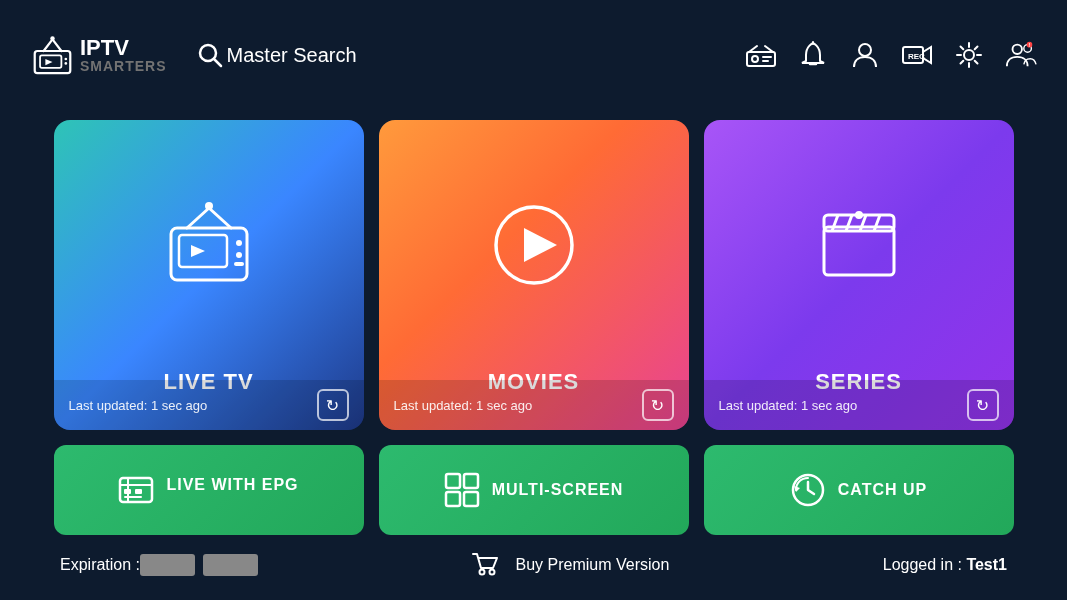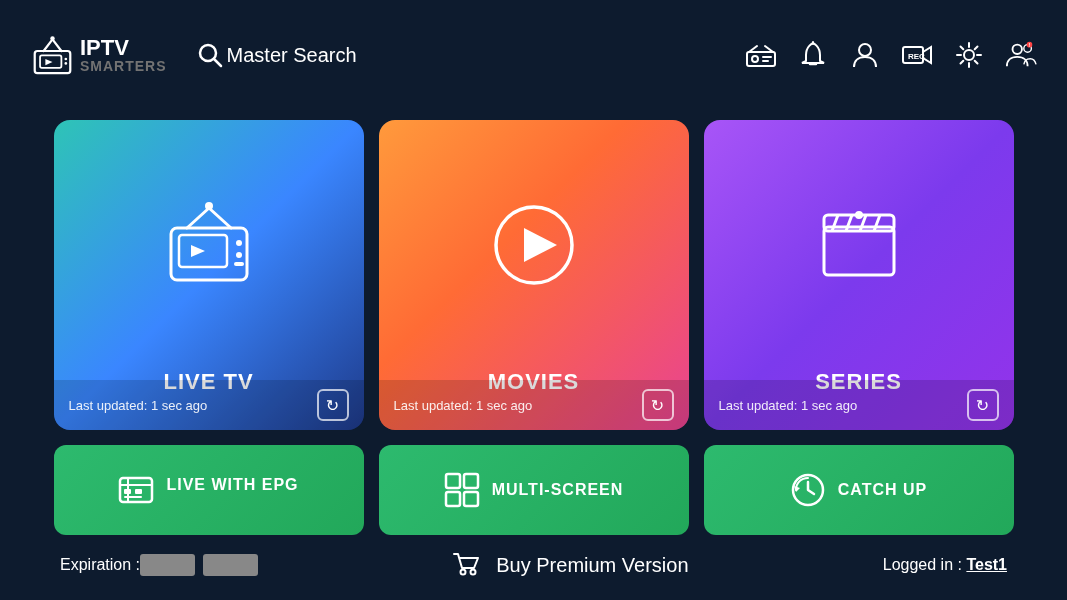--- a/index.html
+++ b/index.html
@@ -235,31 +235,30 @@
       width: 55px;
       height: 22px;
       background: #888;
       border-radius: 3px;
     }
 
     .footer-center {
       display: flex;
       align-items: center;
       gap: 16px;
-      font-size: 20px;
+      font-size: 16px;
       cursor: pointer;
     }
 
     .footer-right {
       font-size: 16px;
     }
 
     .footer-right-bold {
       font-weight: bold;
-      text-decoration: underline;
     }
   </style>
 </head>
 <body>
 
 <div class="header">
   <div class="logo">
 
     <svg class="logo-icon" viewBox="0 0 50 45" fill="none" xmlns="http://www.w3.org/2000/svg">
 

